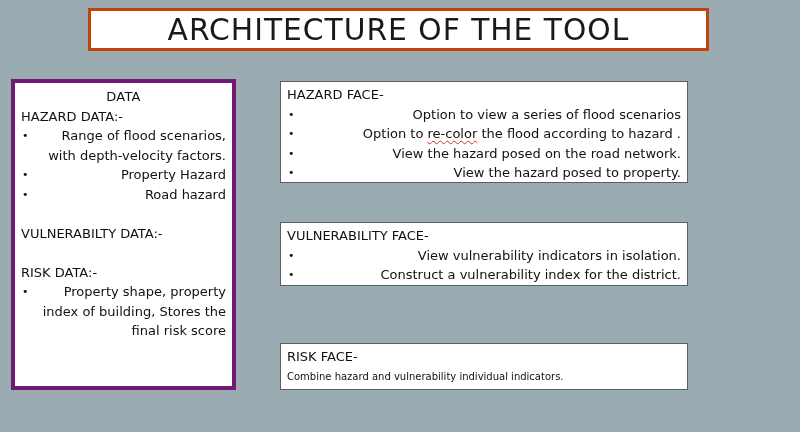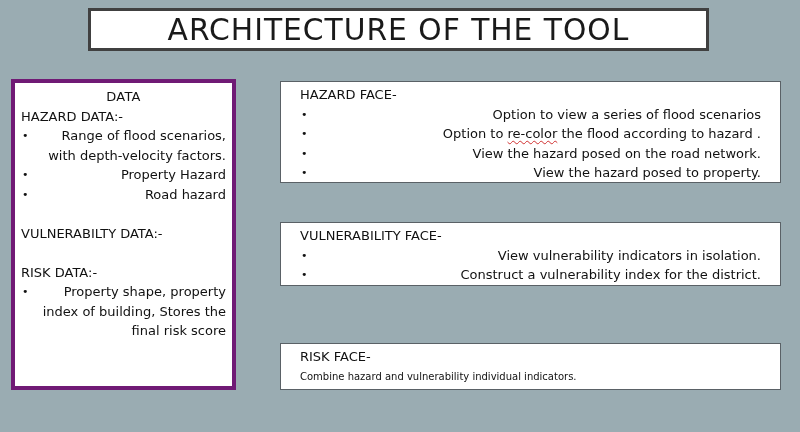--- a/index.html
+++ b/index.html
@@ -18,21 +18,21 @@
     .box {
       position: absolute;
       background: #ffffff;
       box-sizing: border-box;
     }
     .title-box {
       left: 88px;
       top: 8px;
       width: 621px;
       height: 43px;
-      border: 3px solid #404040;
+      border: 3px solid #c2410c;
       display: flex;
       align-items: center;
       justify-content: center;
     }
     .title-text {
       font-size: 31px;
       letter-spacing: 1px;
       line-height: 1;
       color: #1a1a1a;
       font-family: "DejaVu Sans", sans-serif;
@@ -44,23 +44,23 @@
       top: 79px;
       width: 225px;
       height: 311px;
       border: 4px solid #701a75;
       padding: 4px 6px;
       font-size: 13px;
       line-height: 19.5px;
     }
     .face-box {
       left: 280px;
-      width: 501px;
+      width: 408px;
       border: 1px solid #5a6166;
-      padding: 3px 19px;
+      padding: 3px 6px;
       font-size: 13px;
       line-height: 19.5px;
     }
     .hazard-face { top: 81px; height: 102px; }
     .vuln-face { top: 222px; height: 64px; }
     .risk-face { top: 343px; height: 47px; }
 
     .center-head {
       text-align: center;
       letter-spacing: 0.2px;

